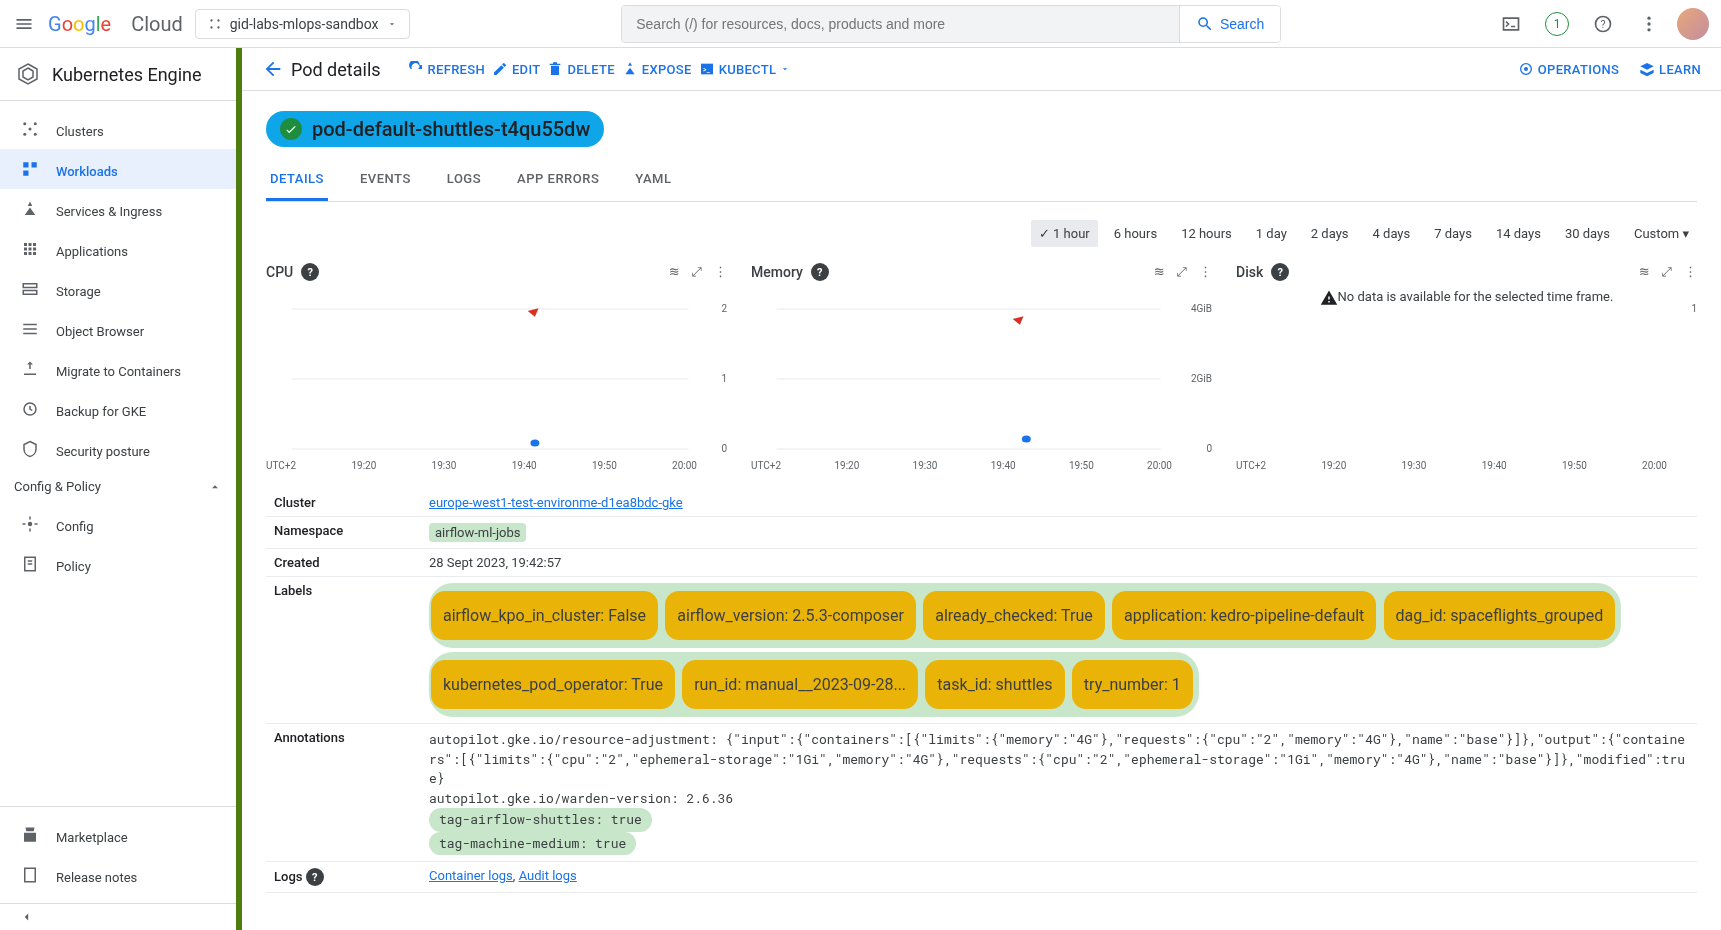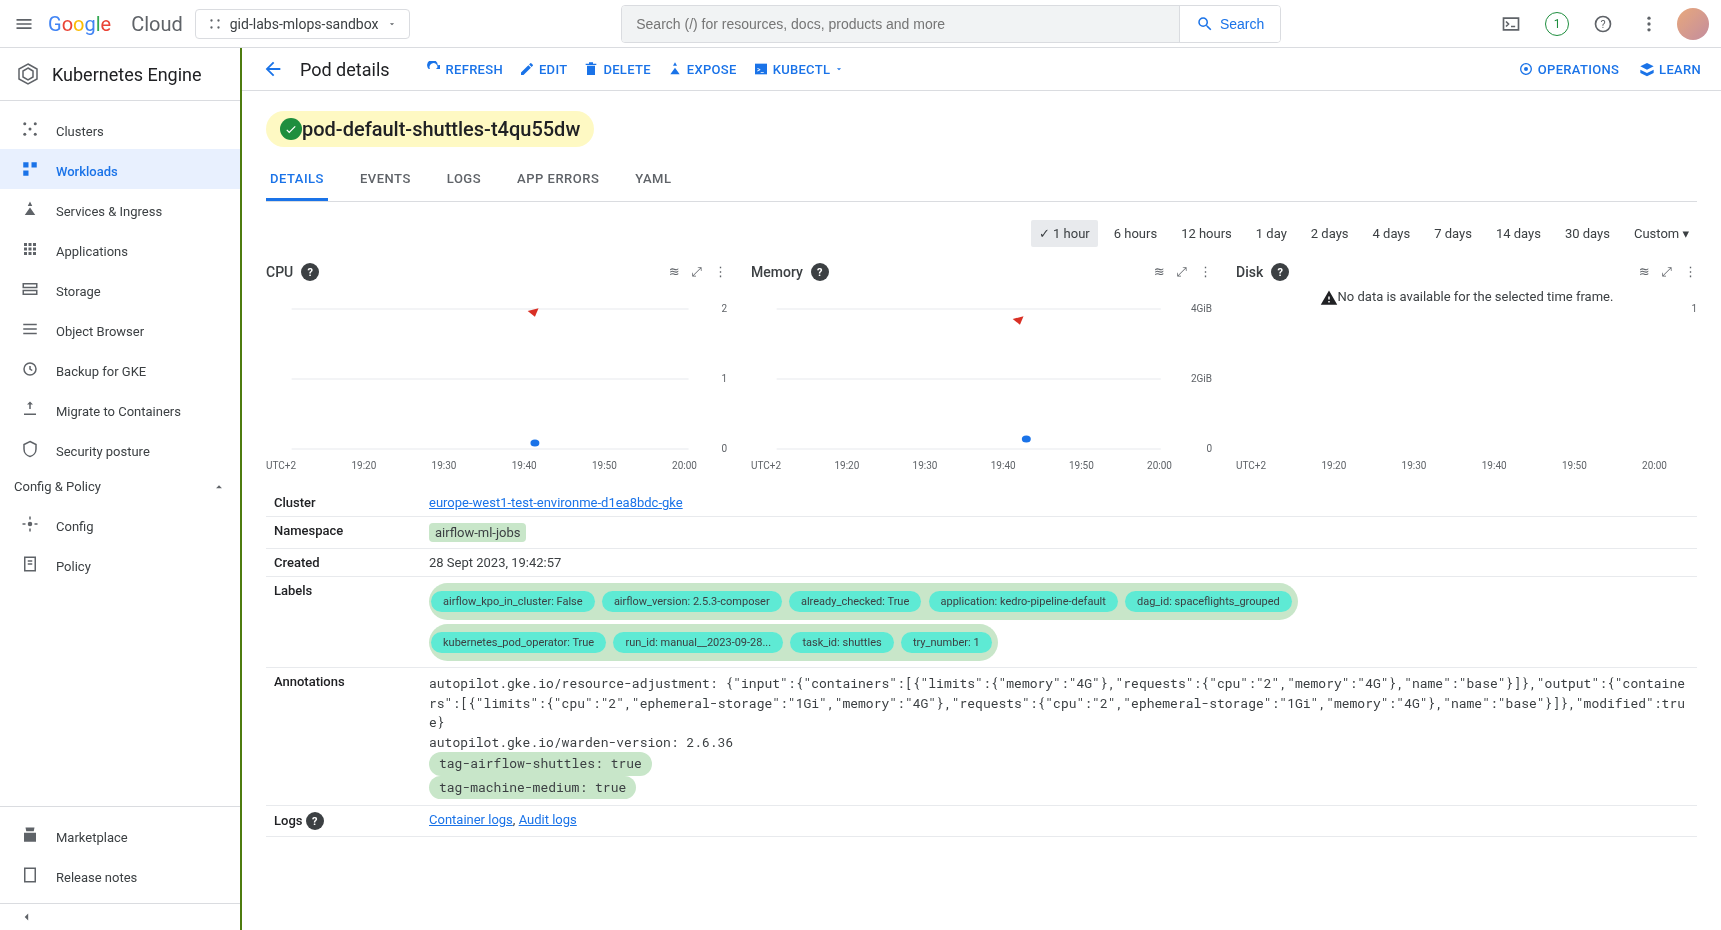--- a/index.html
+++ b/index.html
@@ -13,44 +13,44 @@
 .search-wrap { flex: 1; display: flex; justify-content: center; }
 .search-box { width: 660px; display: flex; border: 1px solid #dadce0; border-radius: 4px; overflow: hidden; }
 .search-input { flex: 1; border: none; padding: 10px 14px; font-size: 14px; background: #f1f3f4; outline: none; }
 .search-btn { background: #fff; border: none; border-left: 1px solid #dadce0; padding: 0 16px; display: flex; align-items: center; gap: 6px; color: #1a73e8; font-weight: 500; cursor: pointer; font-size: 14px; }
 .top-actions { display: flex; align-items: center; gap: 10px; }
 .icon-btn { width: 36px; height: 36px; border-radius: 50%; display: flex; align-items: center; justify-content: center; cursor: pointer; color: #5f6368; }
 .badge-circle { border: 1.5px solid #1e8e3e; border-radius: 50%; width: 24px; height: 24px; display: flex; align-items: center; justify-content: center; font-size: 12px; color: #1e8e3e; }
 .avatar { width: 32px; height: 32px; border-radius: 50%; background: linear-gradient(135deg,#e8a87c,#c38d9e); }
 
 .layout { display: flex; height: calc(100vh - 48px); }
-.sidebar { width: 242px; border-right: 2px solid #4d7c0f; display: flex; flex-direction: column; }
+.sidebar { width: 242px; border-right: 6px solid #4d7c0f; display: flex; flex-direction: column; }
 .sidebar-header { display: flex; align-items: center; gap: 12px; padding: 14px 16px; border-bottom: 1px solid #dadce0; }
 .sidebar-header-title { font-size: 18px; font-weight: 400; color: #202124; }
 .nav-list { flex: 1; overflow-y: auto; padding: 8px 0; }
 .nav-item { display: flex; align-items: flex-end; gap: 16px; padding: 10px 20px; cursor: pointer; color: #3c4043; font-size: 13px; }
 .nav-item.active { background: #e8f0fe; color: #1a73e8; font-weight: 500; }
 .nav-item .nav-icon { width: 20px; height: 20px; display: flex; align-items: center; justify-content: center; color: #5f6368; }
 .nav-item.active .nav-icon { color: #1a73e8; }
 .nav-group { padding: 10px 14px; font-size: 13px; color: #3c4043; display: flex; justify-content: space-between; align-items: center; cursor: pointer; }
 .sidebar-footer { border-top: 1px solid #dadce0; padding: 8px 0; }
 .collapse-bar { border-top: 1px solid #dadce0; padding: 6px 20px; cursor: pointer; color: #5f6368; }
 
 .main { flex: 1; overflow-y: auto; }
-.action-bar { display: flex; align-items: center; padding: 10px 20px; border-bottom: 1px solid #dadce0; gap: 16px; }
+.action-bar { display: flex; align-items: center; padding: 10px 20px; border-bottom: 1px solid #dadce0; gap: 7px; }
 .back-arrow { color: #1a73e8; cursor: pointer; }
 .page-heading { font-size: 18px; color: #202124; margin-right: 20px; }
 .action-link { color: #1a73e8; font-weight: 500; font-size: 13px; display: flex; align-items: center; gap: 4px; cursor: pointer; letter-spacing: 0.3px; }
 .action-right { margin-left: auto; display: flex; gap: 20px; }
 
 .content { padding: 20px 24px 40px; }
 .title-row { display: flex; align-items: center; gap: 10px; margin-bottom: 12px; }
 .status-check { width: 22px; height: 22px; background: #1e8e3e; border-radius: 50%; display: flex; align-items: center; justify-content: center; color: #fff; }
 .pod-title { font-size: 20px; font-weight: 500; color: #202124; }
-.hi1 { background: #fef9c3; border-radius: 22px; padding: 6px 14px; display: inline-flex; align-items: center; }
+.hi1 { background: #0ea5e9; border-radius: 22px; padding: 6px 14px; display: inline-flex; align-items: center; gap: 10px;}
 .tabs { display: flex; gap: 28px; border-bottom: 1px solid #dadce0; margin-bottom: 18px; }
 .tab { padding: 12px 4px; font-size: 13px; color: #5f6368; cursor: pointer; font-weight: 500; letter-spacing: 0.5px; }
 .tab.active { color: #1a73e8; border-bottom: 3px solid #1a73e8; }
 
 .time-range { display: flex; justify-content: flex-end; gap: 8px; align-items: center; margin-bottom: 16px; font-size: 13px; }
 .time-opt { cursor: pointer; color: #3c4043; padding: 6px 8px; }
 .time-opt.active { background: #e8eaed; border-radius: 2px; }
 .time-opt.active::before { content: "✓ "; }
 
 .charts { display: flex; gap: 24px; margin-bottom: 20px; }
@@ -61,21 +61,21 @@
 .chart-body { height: 180px; position: relative; border-left: none; }
 .axis-label { position: absolute; font-size: 10px; color: #5f6368; }
 .chart-nodata { height:180px; display:flex; align-items:flex-start; justify-content:center; gap:0; color:#3c4043; font-size:13px;}
 .help-q { width: 18px; height: 18px; background: #3c4043; color: #fff; border-radius: 50%; display: inline-flex; align-items: center; justify-content: center; font-size: 11px; font-weight:bold;}
 
 .meta-table { width: 100%; border-collapse: collapse; }
 .meta-table tr { border-bottom: 1px solid #e8eaed; }
 .meta-table td { padding: 6px 8px; vertical-align: top; font-size: 13px; }
 .meta-table td:first-child { width: 155px; font-weight: 500; color: #202124; }
 .link { color: #1a73e8; text-decoration: underline; cursor: pointer; }
-.chip { background: #5eead4; border-radius: 14px; padding: 4px 12px; font-size: 11px; color: #3c4043; display: inline-block; margin: 2px 4px 2px 0; }
+.chip { background: #eab308; border-radius: 14px; padding: 15px 12px; font-size: 16px; color: #3c4043; display: inline-block; margin: 2px 4px 2px 0; }
 .hi-chip { background: #c8e6c9; }
 .hi-ns { background: #c8e6c9; border-radius:4px; padding:2px 6px; display:inline-block; }
 .mono { font-family: "Roboto Mono", monospace; font-size: 12.5px; color: #3c4043; white-space: normal; word-break: break-all; line-height:1.5; }
 .hi-tag { background:#c8e6c9; border-radius:14px; padding:2px 10px; display:inline-block;}
 svg { display: block; }
 </style>
 </head>
 <body>
 
 <div class="topbar">
@@ -207,33 +207,33 @@
           <span class="nav-icon">
             <svg width="18" height="18" viewBox="0 0 24 24">
               <path d="M3 6h18M3 12h18M3 18h18" stroke="currentColor" stroke-width="2"></path>
             </svg>
           </span>
           <span>Object Browser</span>
         </div>
       <div class="nav-item">
           <span class="nav-icon">
             <svg width="18" height="18" viewBox="0 0 24 24">
+              <path fill="currentColor" d="M12 2l4 4h-3v6h-2V6H8zM4 18h16v2H4z"></path>
+            </svg>
+          </span>
+          <span>Migrate to Containers</span>
+        </div>
+      <div class="nav-item">
+          <span class="nav-icon">
+            <svg width="18" height="18" viewBox="0 0 24 24">
               <circle cx="12" cy="12" r="8" fill="none" stroke="currentColor" stroke-width="2"></circle>
               <path d="M12 8v4l3 2" stroke="currentColor" stroke-width="2" fill="none"></path>
             </svg>
           </span>
           <span>Backup for GKE</span>
-        </div>
-      <div class="nav-item">
-          <span class="nav-icon">
-            <svg width="18" height="18" viewBox="0 0 24 24">
-              <path fill="currentColor" d="M12 2l4 4h-3v6h-2V6H8zM4 18h16v2H4z"></path>
-            </svg>
-          </span>
-          <span>Migrate to Containers</span>
         </div>
       <div class="nav-item">
           <span class="nav-icon">
             <svg width="18" height="18" viewBox="0 0 24 24">
               <path fill="none" stroke="currentColor" stroke-width="2" d="M12 2l8 4v6c0 5-3.5 9-8 10-4.5-1-8-5-8-10V6z"></path>
             </svg>
           </span>
           <span>Security posture</span>
         </div>
       <div class="nav-group">

